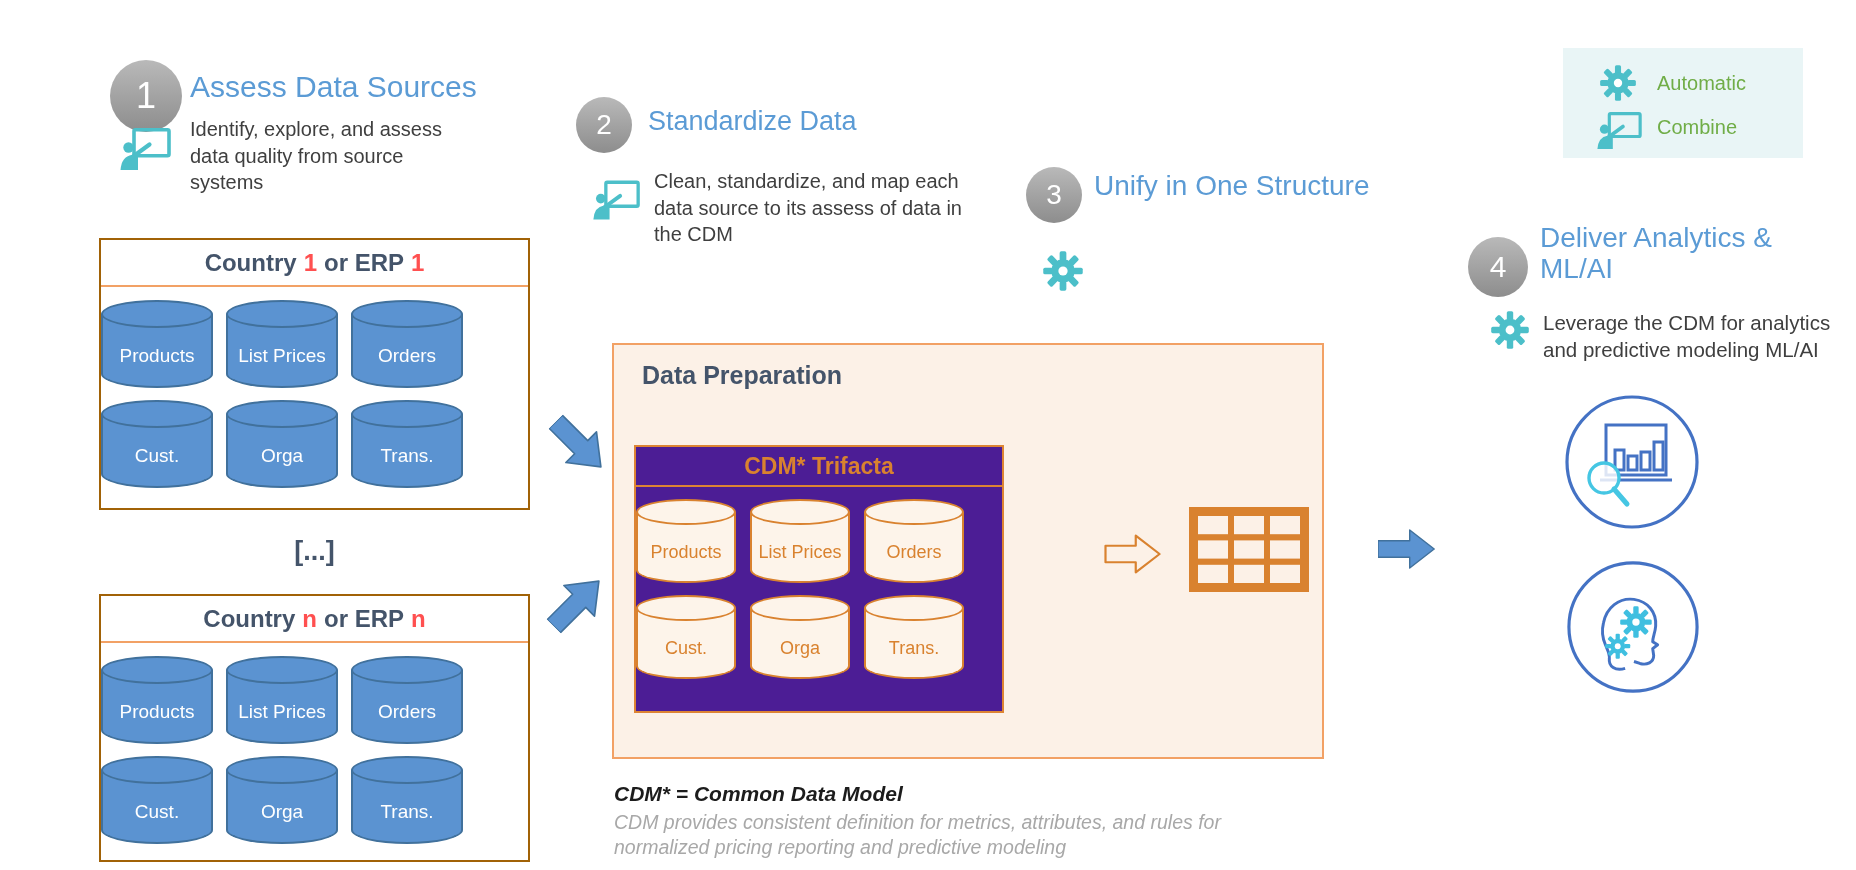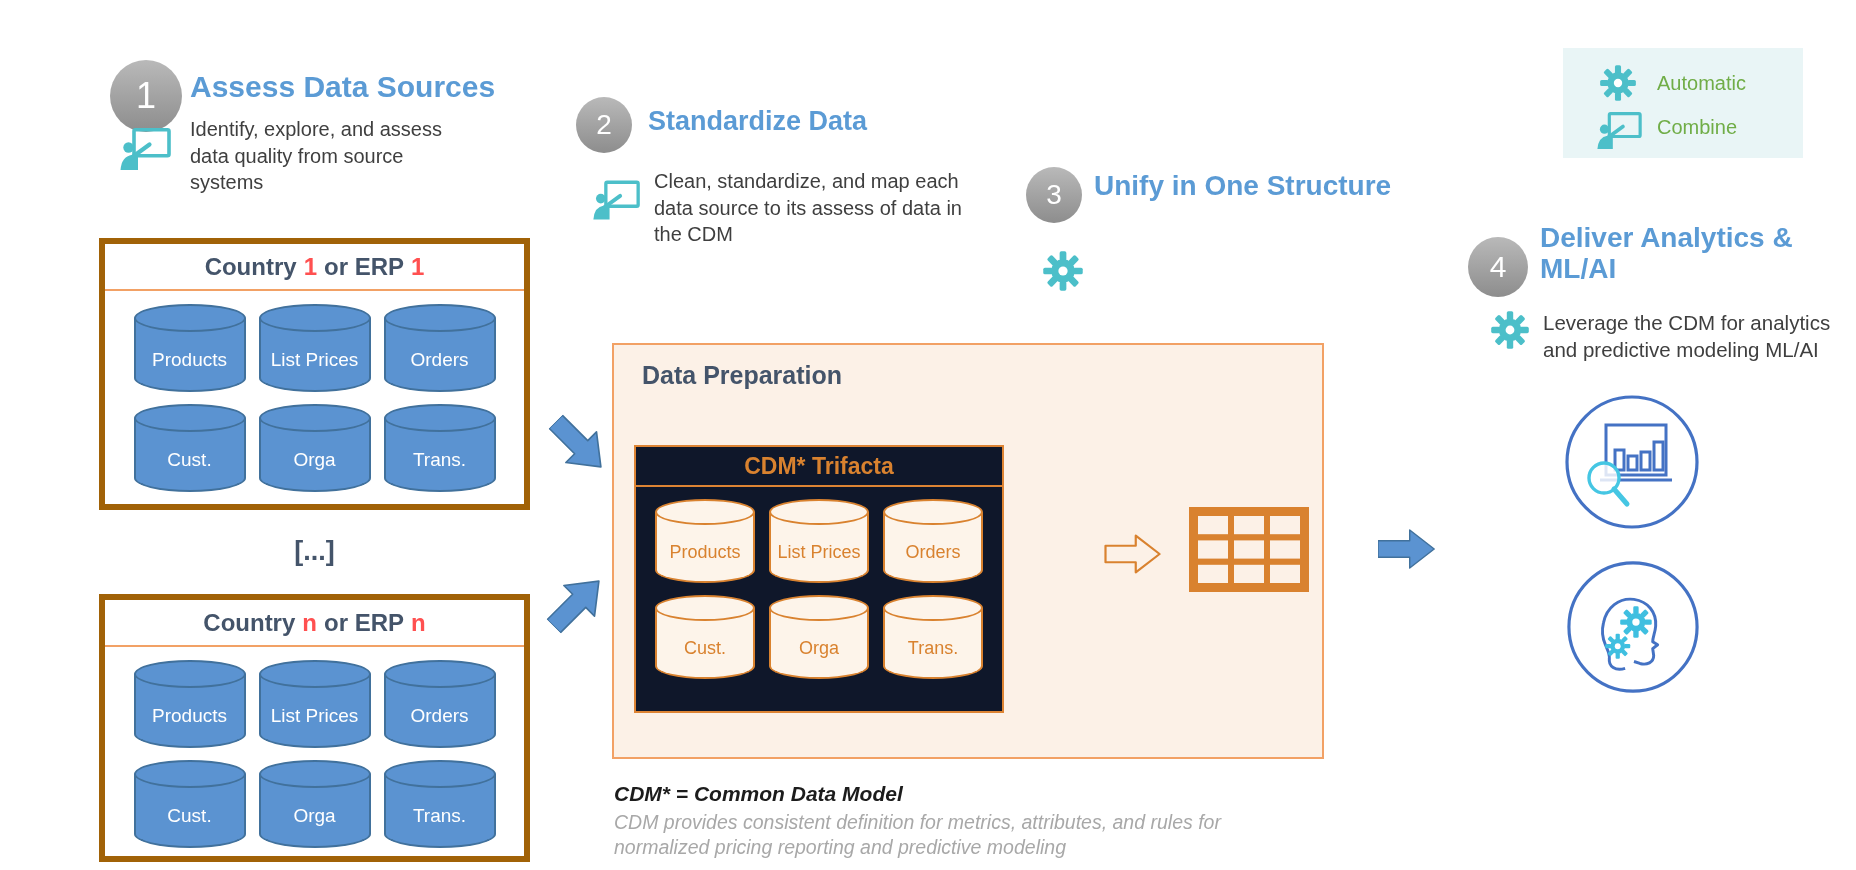--- a/index.html
+++ b/index.html
@@ -4,30 +4,30 @@
 <style>
   html,body{margin:0;padding:0;background:#fff;}
   .canvas{position:relative;width:1856px;height:870px;background:#ffffff;overflow:hidden;
           font-family:"Liberation Sans",sans-serif;}
   .abs{position:absolute;}
 
   
   .num-circle{border-radius:50%;background:linear-gradient(180deg,#b9b9b9 0%,#8d8d8d 100%);
               color:#fff;display:flex;align-items:center;justify-content:center;}
 
-  .step-title{color:#5B9BD5;font-weight:700;line-height:1.12;}
+  .step-title{color:#5B9BD5;font-weight:400;line-height:1.12;}
   .step-desc{color:#3f3f3f;line-height:1.33;}
 
   
-  .src-box{border:6px solid #a16207;background:#fff;box-sizing:border-box;}
+  .src-box{border:2px solid #a16207;background:#fff;box-sizing:border-box;}
   .src-head{height:45px;border-bottom:2px solid #F2A165;display:flex;align-items:center;justify-content:center;
             gap:7px;color:#44546A;font-weight:700;font-size:24px;}
   .src-head .var{color:#FF5050;}
 
-  .cyl-rows{display:flex;flex-direction:column;align-items:center;gap:12px;padding-top:13px;}
+  .cyl-rows{display:flex;flex-direction:column;align-items:flex-start;gap:12px;padding-top:13px;}
   .cyl-row{display:flex;gap:13px;}
 
   
   .cyl{position:relative;}
   .cyl .c-top{position:absolute;left:0;right:0;top:0;height:28px;border-radius:50%;z-index:2;box-sizing:border-box;}
   .cyl .c-body{position:absolute;left:0;right:0;top:14px;bottom:0;box-sizing:border-box;}
   .cyl .c-label{position:absolute;z-index:3;left:2px;right:2px;top:28px;bottom:4px;display:flex;
                 align-items:center;justify-content:center;text-align:center;line-height:1.12;}
   .cyl.blue{width:112px;height:88px;}
   .cyl.blue .c-top{background:#5B93D1;border:2px solid #41719C;}
@@ -38,21 +38,21 @@
   .cyl.orange .c-top{background:#FDF4EA;border:2px solid #D9822F;height:26px;}
   .cyl.orange .c-body{background:#FDF4EA;border:2px solid #D9822F;border-top:none;top:13px;
                       border-radius:0 0 50px 50px / 0 0 13px 13px;}
   .cyl.orange .c-label{color:#D9822F;font-size:18px;top:26px;}
 
   .ellipsis{color:#44546A;font-weight:700;font-size:27px;text-align:center;}
 
   
   .dp-box{background:#FCF1E7;border:2px solid #F2A165;box-sizing:border-box;}
   .dp-title{color:#44546A;font-weight:700;font-size:25px;}
-  .cdm-box{background:#0f172a;border:2px solid #DD8434;box-sizing:border-box;}
+  .cdm-box{background:#4c1d95;border:2px solid #DD8434;box-sizing:border-box;}
   .cdm-head{height:38px;border-bottom:2px solid #DD8434;display:flex;align-items:center;justify-content:center;
             color:#D9822F;font-weight:700;font-size:23px;}
 
   
   .legend{background:#E9F5F6;}
   .legend-label{color:#70AD47;font-size:20px;}
 
   
   .foot-bold{color:#1c1c1c;font-weight:700;font-style:italic;font-size:21px;}
   .foot-note{color:#A8A8A8;font-style:italic;font-size:19.5px;line-height:1.3;}

